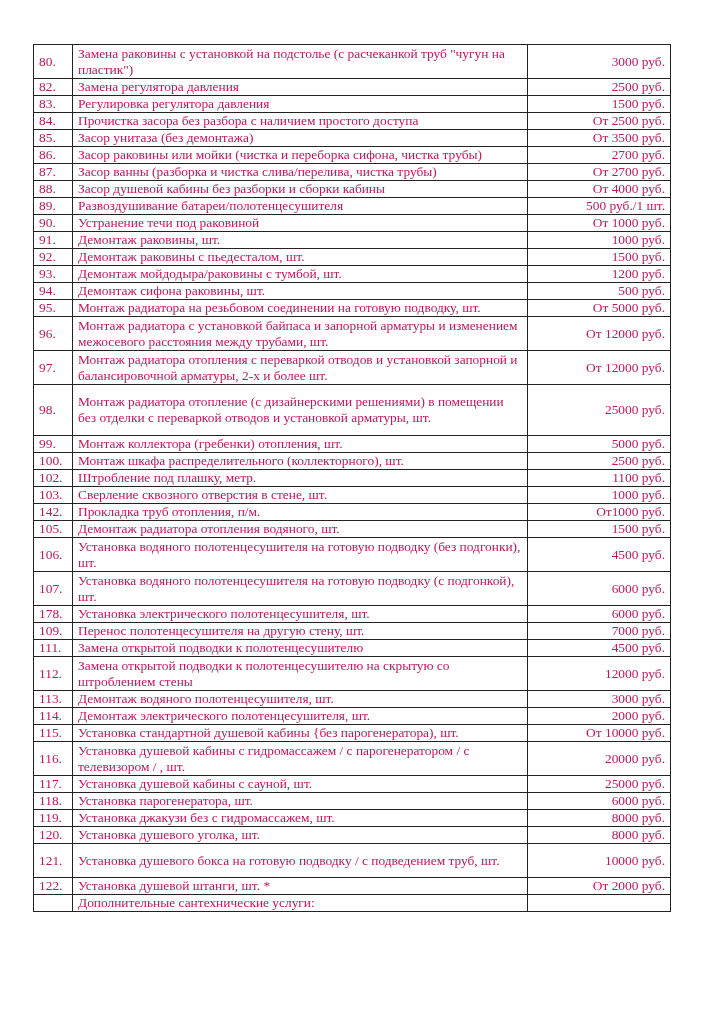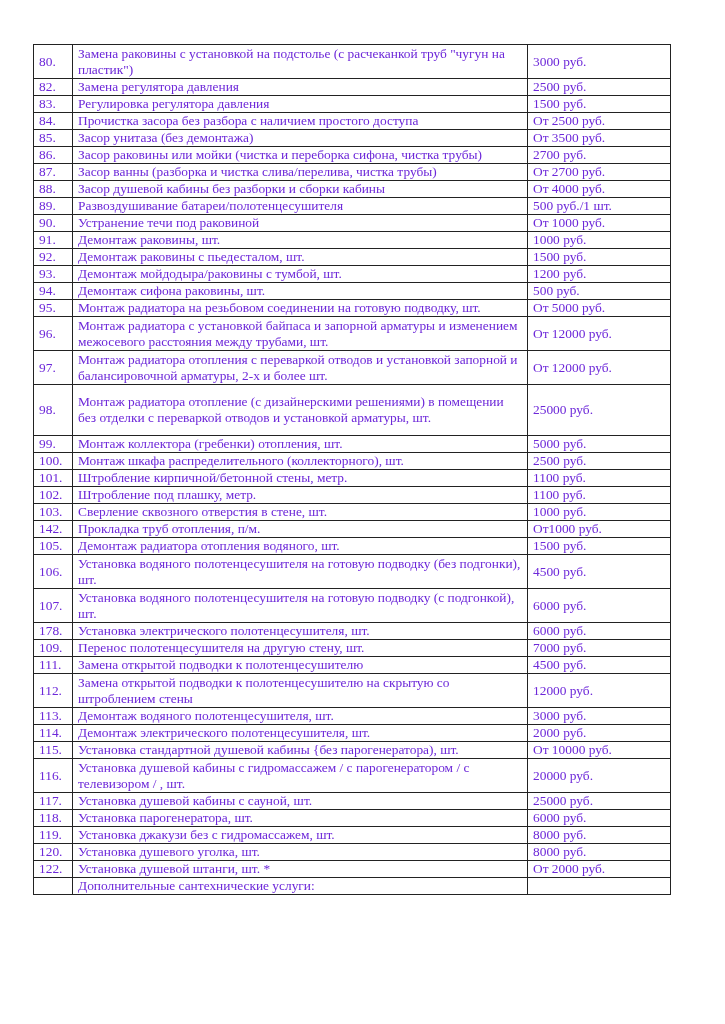--- a/index.html
+++ b/index.html
@@ -1,29 +1,29 @@
 <!DOCTYPE html>
 <html><head>
 <meta charset="utf-8">
 <style>
   html, body { margin: 0; padding: 0; background: #ffffff; }
   body { width: 725px; height: 1024px; position: relative; overflow: hidden; }
   .page { position: absolute; left: 0; top: 0; width: 725px; height: 1024px; background: #fff; }
   table.price {
     position: absolute; left: 33px; top: 44px; width: 637px;
     border-collapse: collapse; table-layout: fixed;
-    font-family: "Liberation Serif", serif; font-size: 13.4px; color: #6d28d9;
+    font-family: "Liberation Serif", serif; font-size: 13.4px; color: #be185d;
     line-height: 16px;
   }
   table.price td { border: 1.2px solid #222; padding: 0 5px; vertical-align: middle; }
   col.c-num { width: 39px; }
   col.c-desc { width: 455px; }
   col.c-price { width: 143px; }
   td.num { padding-left: 4px; }
-  td.price { text-align: left; }
+  td.price { text-align: right; }
   tr.h1 td { height: 16px; }
   tr.h2 td { height: 33px; }
   tr.h3 td { height: 50px; }
   td.desc { padding-top: 0; padding-bottom: 0; }
   tr.footer td.desc { }
 </style>
 </head>
 <body>
 
 <div class="page">
@@ -128,25 +128,20 @@
           <td class="num">99.</td>
           <td class="desc">Монтаж коллектора (гребенки) отопления, шт.</td>
           <td class="price">5000 руб.</td>
         </tr>
         <tr class="h1">
           <td class="num">100.</td>
           <td class="desc">Монтаж шкафа распределительного (коллекторного), шт.</td>
           <td class="price">2500 руб.</td>
         </tr>
         <tr class="h1">
-          <td class="num">101.</td>
-          <td class="desc">Штробление кирпичной/бетонной стены, метр.</td>
-          <td class="price">1100 руб.</td>
-        </tr>
-        <tr class="h1">
           <td class="num">102.</td>
           <td class="desc">Штробление под плашку, метр.</td>
           <td class="price">1100 руб.</td>
         </tr>
         <tr class="h1">
           <td class="num">103.</td>
           <td class="desc">Сверление сквозного отверстия в стене, шт.</td>
           <td class="price">1000 руб.</td>
         </tr>
         <tr class="h1">
@@ -221,20 +216,25 @@
         </tr>
         <tr class="h1">
           <td class="num">119.</td>
           <td class="desc">Установка джакузи без с гидромассажем, шт.</td>
           <td class="price">8000 руб.</td>
         </tr>
         <tr class="h1">
           <td class="num">120.</td>
           <td class="desc">Установка душевого уголка, шт.</td>
           <td class="price">8000 руб.</td>
+        </tr>
+        <tr class="h2">
+          <td class="num">121.</td>
+          <td class="desc">Установка душевого бокса на готовую подводку / с подведением труб, шт.</td>
+          <td class="price">10000 руб.</td>
         </tr>
         <tr class="h1">
           <td class="num">122.</td>
           <td class="desc">Установка душевой штанги, шт. *</td>
           <td class="price">От 2000 руб.</td>
         </tr>
         <tr class="h1 footer">
           <td class="num"></td>
           <td class="desc">Дополнительные сантехнические услуги:</td>
           <td class="price"></td>

